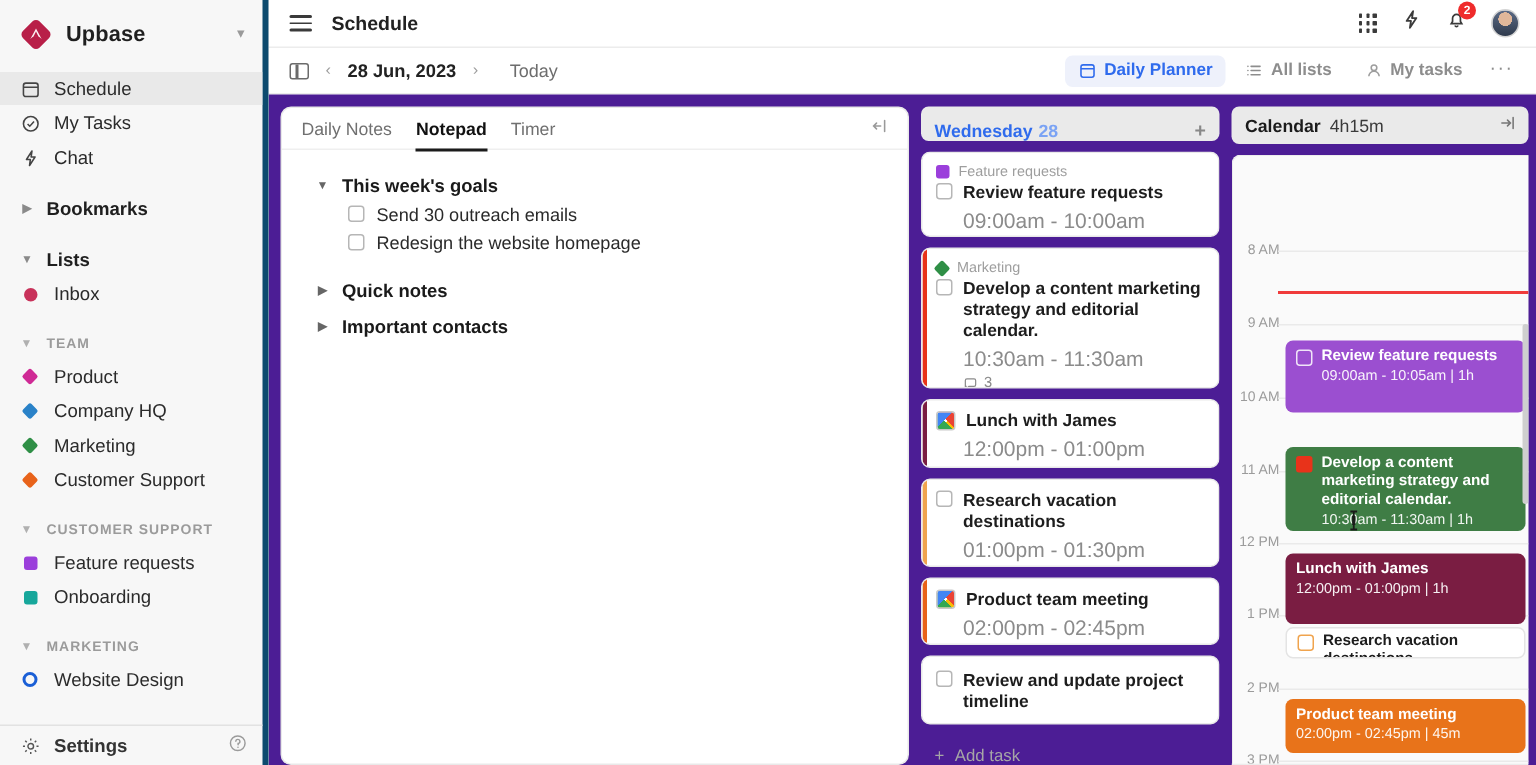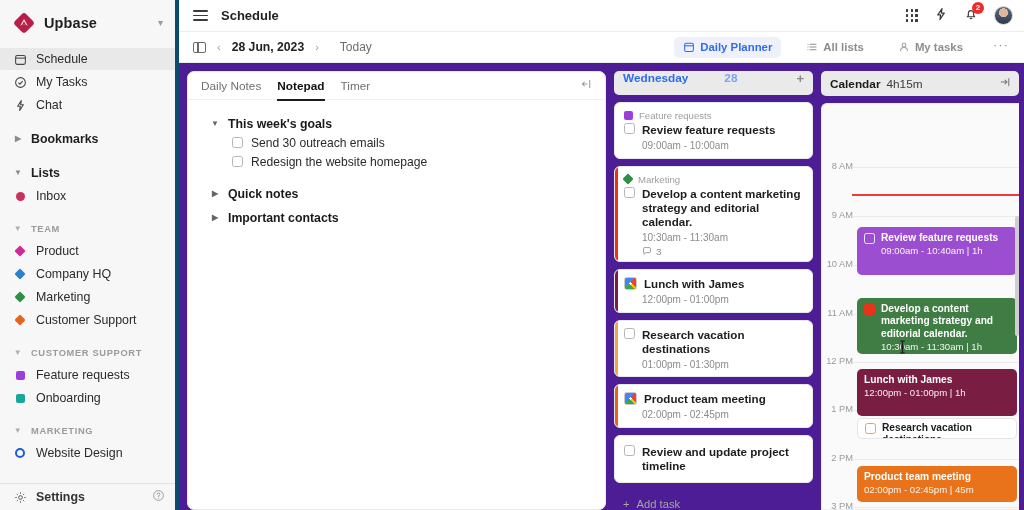--- a/index.html
+++ b/index.html
@@ -93,21 +93,21 @@
     border-bottom: 1px solid #ececec; gap: 7px; background: #fff;
   }
   .panel-ico {
     width: 13px; height: 11px; border: 1.4px solid #6b6b6b; border-radius: 2px;
     position: relative; cursor: pointer;
   }
   .panel-ico:after { content:''; position: absolute; left: 3.4px; top: 0; bottom: 0; width: 1.4px; background: #6b6b6b; }
   .arw { color: #9d9d9d; font-size: 11px; padding: 0 4px; cursor: pointer; }
   .date-txt { font-size: 12.2px; font-weight: 700; color: #222; }
   .today-txt { font-size: 12px; color: #6d6d6d; margin-left: 10px; cursor: pointer; }
-  .subbar-right { margin-left: auto; display: flex; gap: 16px; }
+  .subbar-right { margin-left: auto; display: flex; gap: 4px; }
   .seg {
     display: flex; align-items: center; gap: 5px; height: 21px; padding: 0 9px;
     border-radius: 5px; font-size: 11.4px; font-weight: 700; color: #8d8d8d; cursor: pointer;
   }
   .seg.on { background: #eef1fb; color: #2f6bed; }
   .dots-btn { color: #8d8d8d; font-size: 13px; padding: 0 5px; cursor: pointer; letter-spacing: 1px; }
 
   
   .content { flex: 1; display: flex; background: #4c1d95; padding: 8px 0 0 8px; gap: 8px; min-height: 0; }
 
@@ -123,36 +123,36 @@
   .np-body { padding: 14px 0 0 22px; }
   .np-head { display: flex; align-items: center; gap: 8px; font-size: 12.3px; font-weight: 700; color: #1a1a1a; height: 19px; }
   .np-head .tri { color: #666; }
   .np-item { display: flex; align-items: center; gap: 8px; font-size: 12.1px; color: #2a2a2a; height: 19px; padding-left: 22px; }
   .cb { width: 11px; height: 11px; border: 1.3px solid #b6b6b6; border-radius: 2.5px; flex: 0 0 11px; background:#fff; cursor: pointer; }
   .np-spacer { height: 13px; }
 
   
   .tasks { width: 199px; display: flex; flex-direction: column; min-width: 0; }
   .tasks-head {
-    height: 25px; background: #eaeaea; border-radius: 5px; display: flex; align-items: flex-start;
-    padding: 0 9px; font-size: 11.8px; font-weight: 700; color: #2f6bed; gap: 32px;
+    height: 25px; background: #eaeaea; border-radius: 5px; display: flex; align-items: flex-end;
+    padding: 0 9px; font-size: 11.8px; font-weight: 700; color: #2f6bed;
   }
   .tasks-head .num { color: #7ba3f4; font-weight: 700; margin-left: 4px; }
   .tasks-head .plus { margin-left: auto; color: #888; font-size: 13px; cursor: pointer; }
   .tasks-list { margin-top: 7px; display: flex; flex-direction: column; gap: 7px; overflow: hidden; }
   .tcard {
     background: #fff; border: 1px solid #e9e9e9; border-radius: 6px;
     padding: 7px 9px 8px 9px; position: relative; overflow: hidden;
   }
   .tcard .stripe { position: absolute; left: 0; top: 0; bottom: 0; width: 3px; }
   .tlist-row { display: flex; align-items: center; gap: 6px; margin-bottom: 2px; }
   .tlist-name { font-size: 9.6px; color: #9e9e9e; }
   .ttitle-row { display: flex; align-items: flex-start; gap: 7px; }
   .ttitle { font-size: 11.6px; font-weight: 700; color: #1d1d1d; line-height: 14px; }
-  .ttime { font-size: 10px; color: #8b8b8b; margin-top: 3px; padding-left: 18px; }
+  .ttime { font-size: 14px; color: #8b8b8b; margin-top: 3px; padding-left: 18px; }
   .tcomment { font-size: 9.8px; color: #8b8b8b; margin-top: 3px; padding-left: 18px; display: flex; align-items: center; gap: 4px; }
   .gcal {
     width: 13px; height: 13px; flex: 0 0 13px; border-radius: 2.5px; border: 1.2px solid #c9c9c9;
     background:
       linear-gradient(135deg,#4285f4 0 45%, transparent 45%),
       linear-gradient(225deg,#ea4335 0 45%, transparent 45%),
       linear-gradient(45deg,#34a853 0 45%, transparent 45%),
       linear-gradient(315deg,#fbbc05 0 45%, transparent 45%),
       #fff;
     background-size: 100% 100%;
@@ -585,21 +585,21 @@
               <span class="line"></span>
           </div>
 
           <div class="nowline" style="top:90px"></div>
 
           <div class="ev" style="top:123px;height:48px;background:#9b4fd0">
             <div class="row">
               <span class="cbw"></span>
               <span class="nm">Review feature requests</span>
             </div>
-            <div class="tm ind">09:00am - 10:40am | 1h</div>
+            <div class="tm ind">09:00am - 10:05am | 1h</div>
           </div>
 
           <div class="ev" style="top:194px;height:56px;background:#3f7d45">
             <div class="row">
               <span class="sqw" style="background:#e8331a"></span>
               <span class="nm">Develop a content marketing strategy and editorial calendar.</span>
             </div>
             <div class="tm ind">10:30am - 11:30am | 1h</div>
           </div>
 

